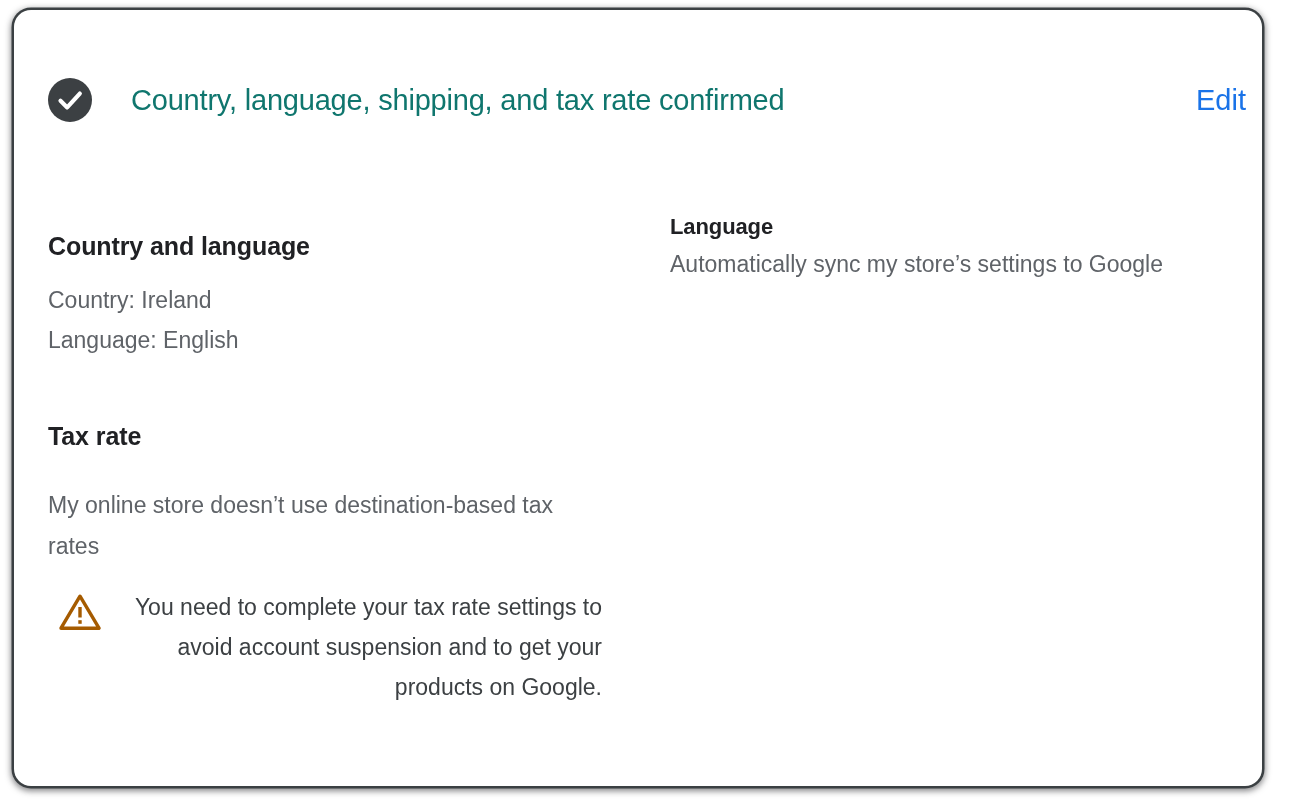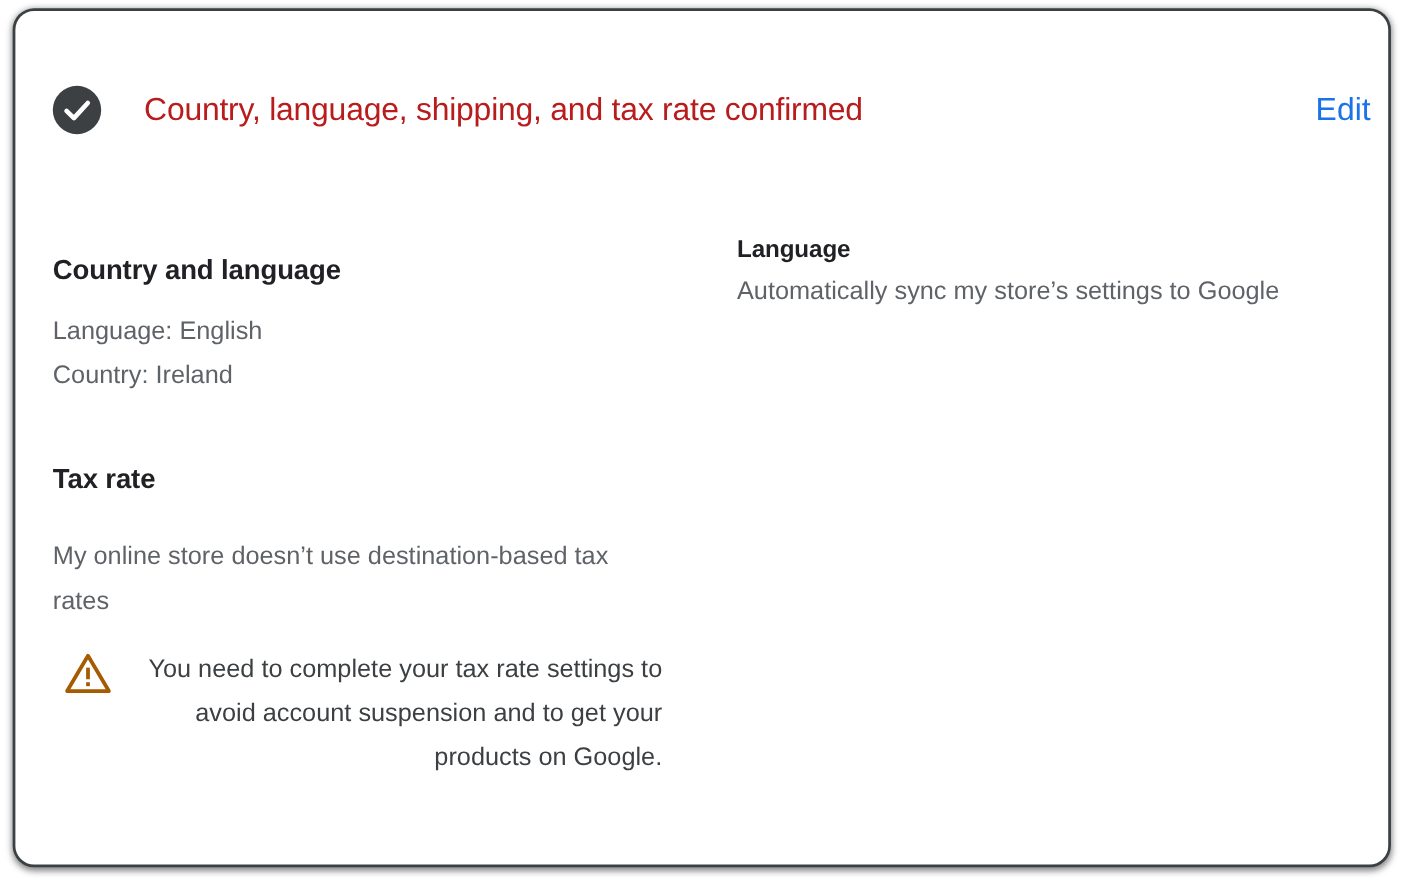--- a/index.html
+++ b/index.html
@@ -58,21 +58,21 @@
   .check-circle svg { display: block; }
 
   .header-title {
     position: absolute;
     left: 117px;
     top: 68px;
     height: 44px;
     line-height: 44px;
     font-size: 29px;
     font-weight: 400;
-    color: #b91c1c;
+    color: #0f766e;
     letter-spacing: -0.2px;
     white-space: nowrap;
   }
 
   .edit-link {
     position: absolute;
     right: 16px;
     top: 70px;
     font-size: 29px;
     font-weight: 400;
@@ -180,22 +180,22 @@
       <button class="edit-link">Edit</button>
     </div>
 
     <div class="body">
 
       <div class="col-left">
 
         <div class="block-country">
           <h2 class="section-heading">Country and language</h2>
           <p class="section-body">
+            <span class="line">Country: Ireland</span>
             <span class="line">Language: English</span>
-            <span class="line">Country: Ireland</span>
           </p>
         </div>
 
         <div class="block-tax">
           <h2 class="section-heading">Tax rate</h2>
           <p class="section-body">My online store doesn’t use destination-based tax rates</p>
         </div>
 
         <div class="warning">
           <span class="warning-icon">

